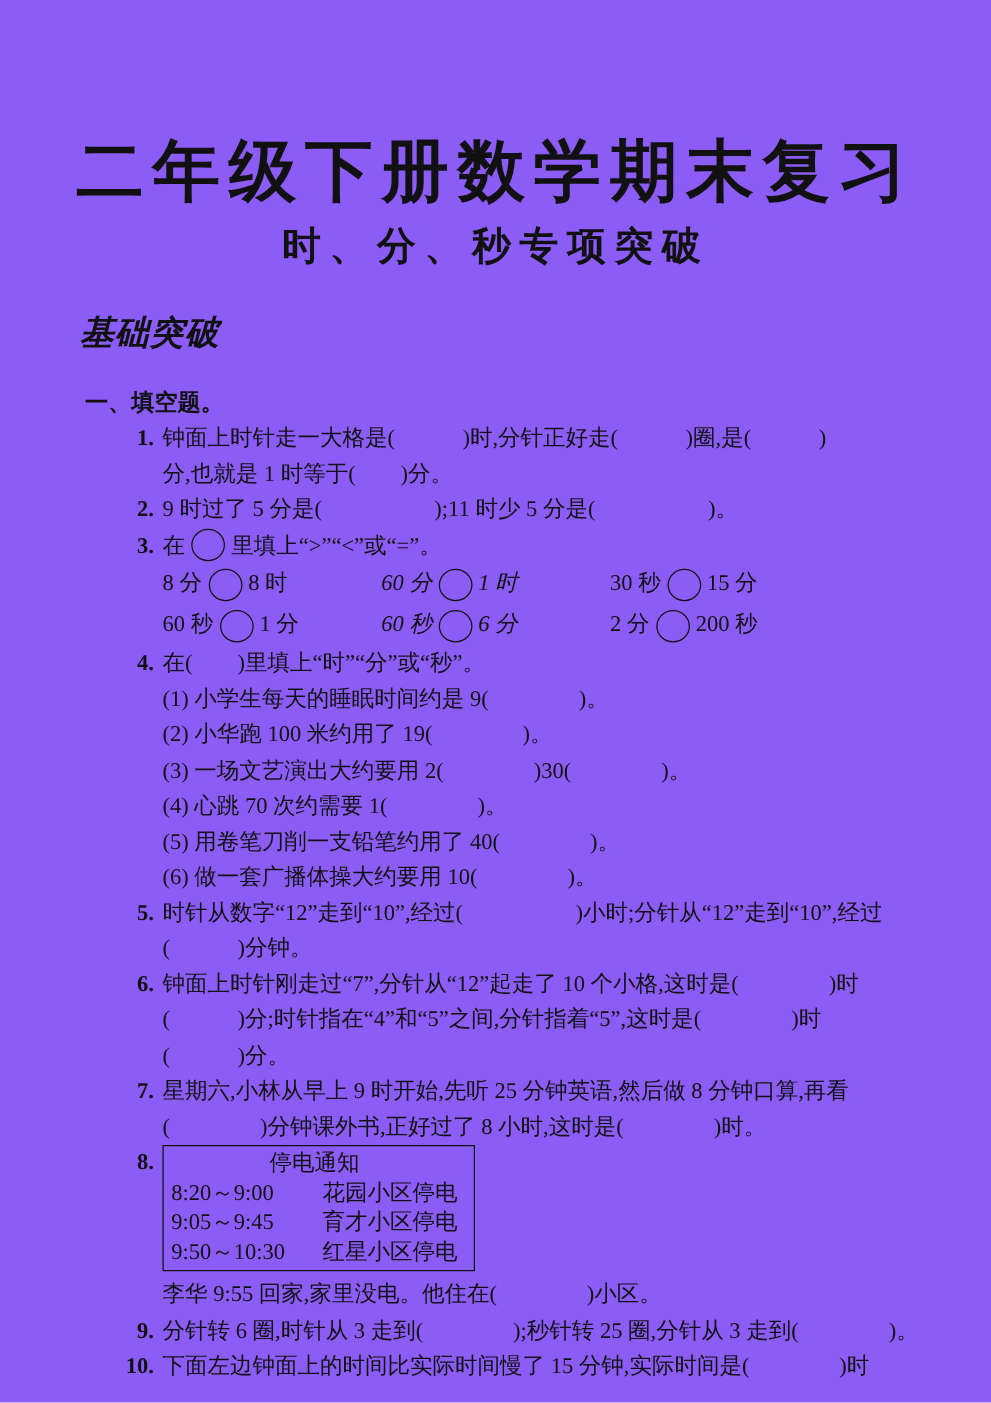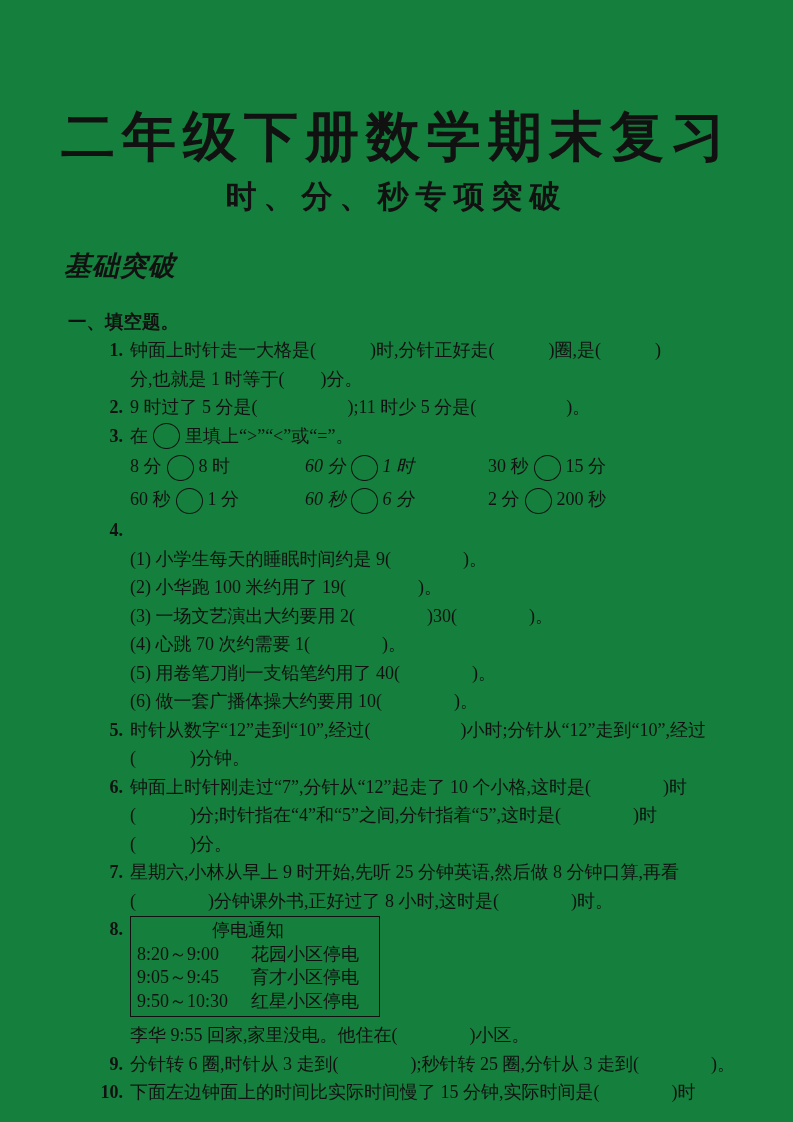--- a/index.html
+++ b/index.html
@@ -2,21 +2,21 @@
 <html><head>
 <meta charset="utf-8">
 <style>
   * { margin:0; padding:0; box-sizing:border-box; }
   html,body { background:#ffffff; }
   body {
     width:793px; height:1122px;
     font-family:"Liberation Serif","DejaVu Serif",serif;
     color:#111111;
   }
-  .page { position:relative; width:793px; height:1122px; overflow:hidden; background:#15803d; }
+  .page { position:relative; width:793px; height:1122px; overflow:hidden; background:#8b5cf6; }
 
   .title {
     margin-top:102px; text-align:center;
     font-size:54px; font-weight:bold; letter-spacing:7px; line-height:1.3;
     white-space:nowrap;
   }
   .subtitle {
     margin-top:4px; text-align:center;
     font-size:31px; font-weight:bold; letter-spacing:7px;
   }
@@ -45,21 +45,21 @@
   .circle {
     display:inline-block; width:27px; height:26px;
     border:1.6px solid #111; border-radius:50%;
     margin:0 5px; flex:none; vertical-align:-7px;
   }
 
   
   .notice-box {
     margin:3px 0 4px 130px; width:250px;
     border:1.6px solid #111;
-    padding:1px 20px 3px 6px;
+    padding:1px 13px 3px 6px;
   }
   .notice-title { text-align:center; line-height:25px; }
   .notice-row { display:flex; justify-content:space-between; line-height:23.5px; }
 </style>
 </head>
 <body>
 
 <div class="page">
 
   <div class="title">二年级下册数学期末复习</div>
@@ -93,20 +93,21 @@
       <div class="cmp-cell"><span>30 秒</span><span class="circle"></span><span>15 分</span></div>
     </div>
     <div class="cmp-row">
       <div class="cmp-cell w1"><span>60 秒</span><span class="circle"></span><span>1 分</span></div>
       <div class="cmp-cell w2"><span>60 秒</span><span class="circle"></span><span>6 分</span></div>
       <div class="cmp-cell"><span>2 分</span><span class="circle"></span><span>200 秒</span></div>
     </div>
 
     <div class="q-line">
       <span class="q-num">4.</span>
+      <span class="q-text">在(　　)里填上“时”“分”或“秒”。</span>
     </div>
     <div class="q-line">
       <span class="q-num"></span>
       <span class="q-text">(1) 小学生每天的睡眠时间约是 9(　　　　)。</span>
     </div>
     <div class="q-line">
       <span class="q-num"></span>
       <span class="q-text">(2) 小华跑 100 米约用了 19(　　　　)。</span>
     </div>
     <div class="q-line">

